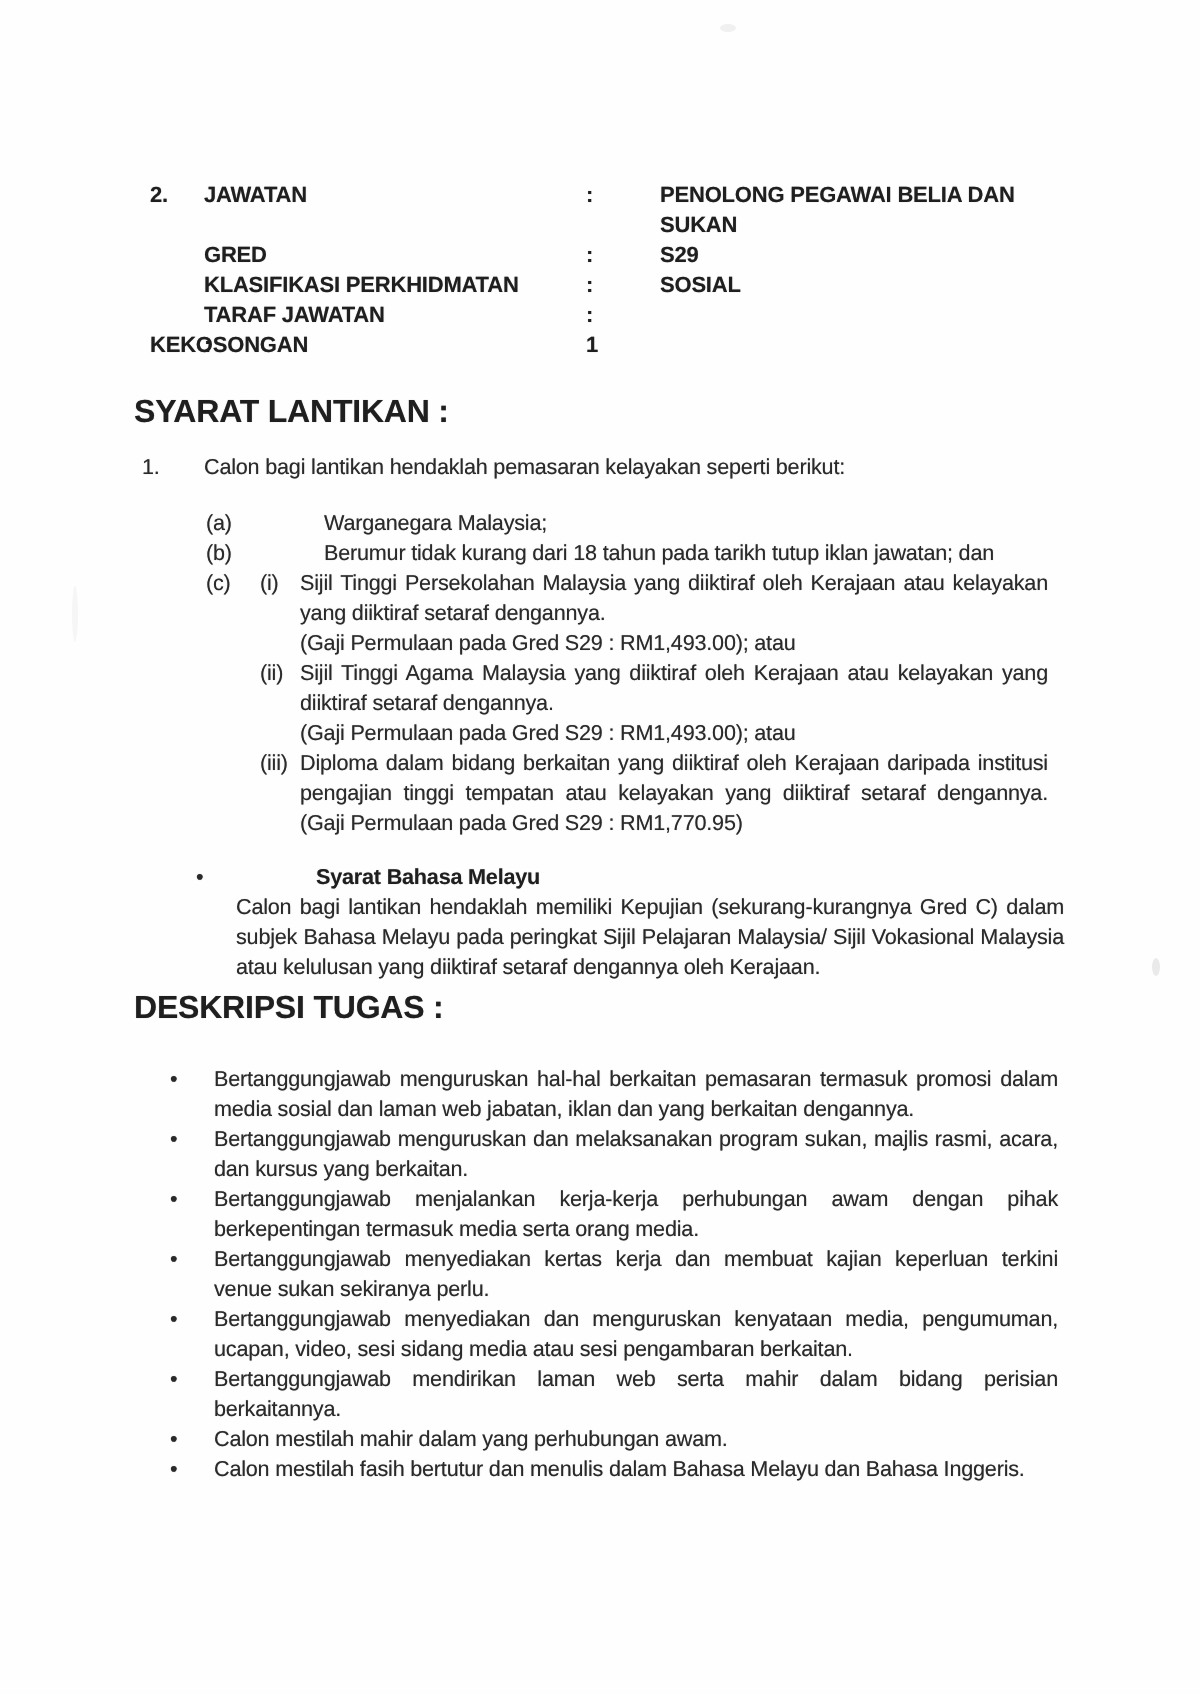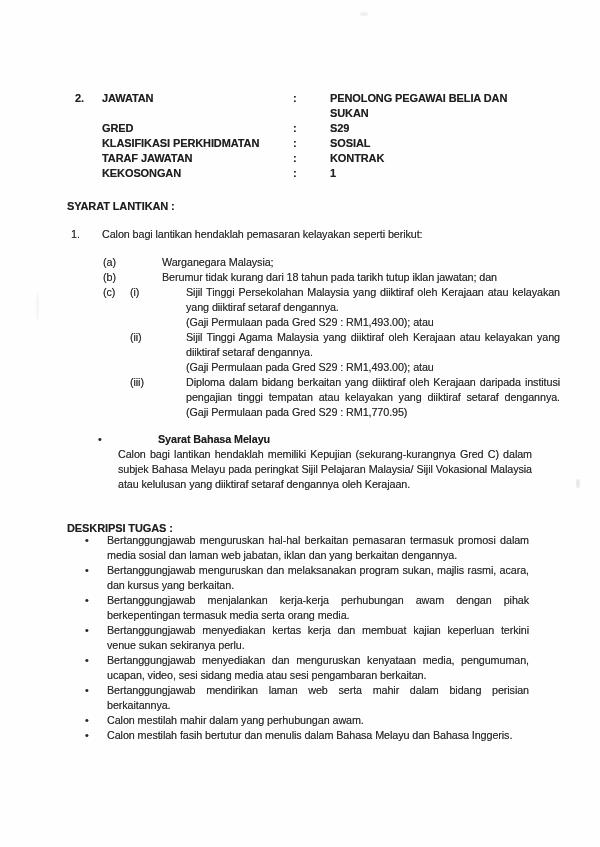--- a/index.html
+++ b/index.html
@@ -34,25 +34,25 @@
     font-weight: bold;
     font-size: 11px;
     color: #1f1f1f;
   }
 
   
   .heading {
     position: absolute;
     left: 67px;
     font-weight: bold;
-    font-size: 11px;
+    font-size: 16px;
     color: #1f1f1f;
   }
   .h-syarat   { top: 199px; }
-  .h-deskripsi{ top: 521px; }
+  .h-deskripsi{ top: 497px; }
 
   
   .item1 {
     position: absolute;
     top: 227px;
     left: 71px;
     width: 456px;
     display: flex;
   }
   .item1 .num { width: 31px; flex: 0 0 31px; }
@@ -66,21 +66,21 @@
   }
   .sub-row { display: flex; }
   .sub-label { width: 30px; flex: 0 0 30px; }
   .sub-text { flex: 1; margin-left: 29px; }
 
   .c-row { display: flex; }
   .c-label { width: 27px; flex: 0 0 27px; }
   .romans { flex: 1; }
   .r-item { display: flex; }
   .r-label { width: 20px; flex: 0 0 20px; }
-  .r-body { width: 374px; flex: 0 0 374px; margin-left: 36px; }
+  .r-body { width: 374px; flex: 0 0 374px; }
 
   
   .bahasa {
     position: absolute;
     top: 432px;
     left: 98px;
     width: 434px;
     display: flex;
   }
   .bahasa .bullet { width: 20px; flex: 0 0 20px; }
@@ -124,21 +124,20 @@
     <div>S29</div>
 
     <div></div>
     <div>KLASIFIKASI PERKHIDMATAN</div>
     <div>:</div>
     <div>SOSIAL</div>
 
     <div></div>
     <div>TARAF JAWATAN</div>
     <div>:</div>
-    <div>KONTRAK</div>
 
     <div></div>
     <div>KEKOSONGAN</div>
     <div>:</div>
     <div>1</div>
   </div>
 
   <div class="heading h-syarat">SYARAT LANTIKAN :</div>
 
   <div class="item1">

